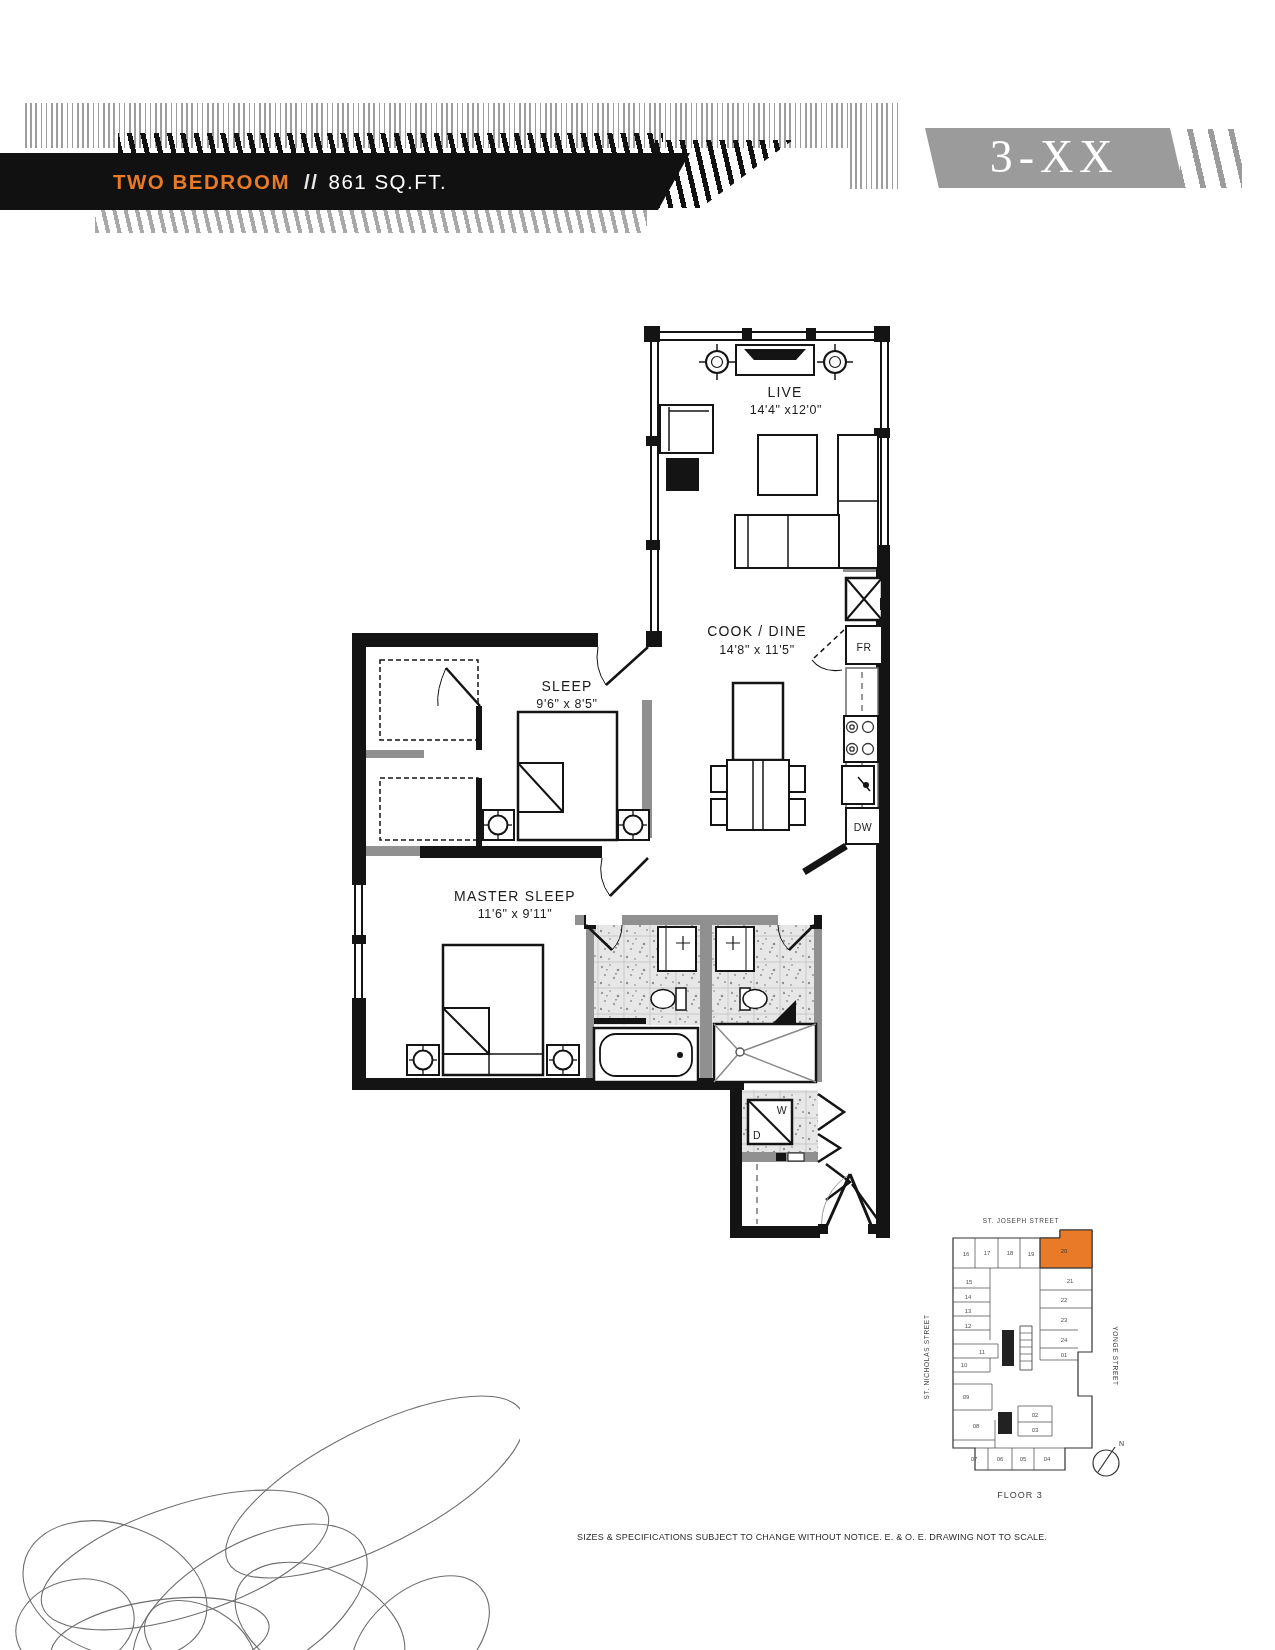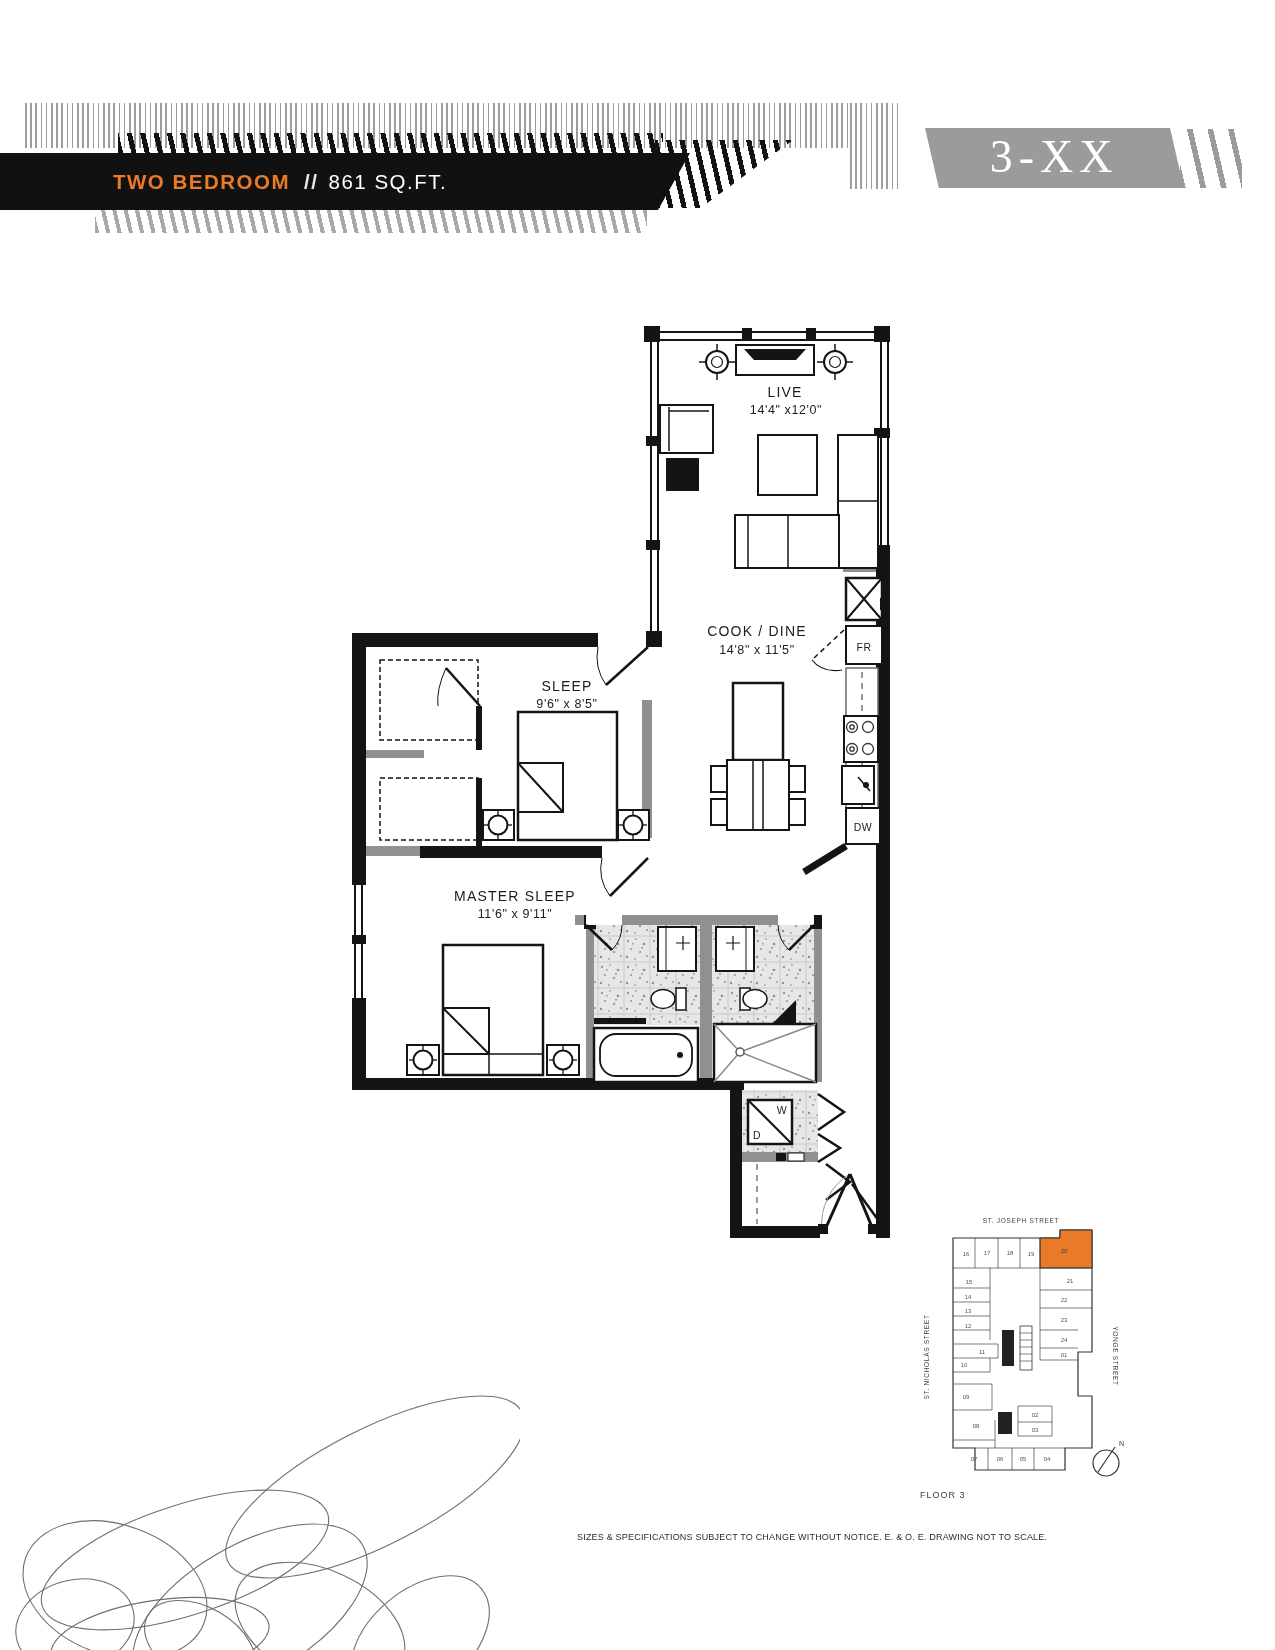--- a/index.html
+++ b/index.html
@@ -26,21 +26,21 @@
   #banner .sep{color:#e8e8e8;margin:0 10px 0 14px;font-weight:700;}
   #banner .area{color:#fff;font-weight:400;}
 
   #unit-tag{left:925px;top:128px;width:245px;height:60px;background:var(--tag-gray);
             transform:skewX(13deg);transform-origin:0 0;}
   #unit-tag span{display:block;transform:skewX(-13deg);text-align:center;line-height:58px;
             font-family:"Liberation Serif",serif;font-size:46px;letter-spacing:6px;color:#fff;}
   #tag-stripes{left:1180px;top:129px;width:62px;height:59px;
             background:repeating-linear-gradient(77deg,var(--tag-gray) 0 5.5px,transparent 5.5px 20px);}
 
-  #floor-label{left:920px;top:1490px;width:200px;text-align:left;font-size:9px;
+  #floor-label{left:920px;top:1490px;width:200px;text-align:center;font-size:9px;
             letter-spacing:1px;color:#3c3c3c;}
   #disclaimer{left:577px;top:1532px;width:600px;font-size:9px;
             letter-spacing:0.2px;color:#2b2b2b;}
 
   svg text{font-family:"Liberation Sans",sans-serif;}
   .roomname{font-size:14px;letter-spacing:1.2px;fill:#1c1c1c;}
   .roomdim{font-size:12.5px;letter-spacing:0.6px;fill:#1c1c1c;}
   .appl{font-size:10.5px;letter-spacing:0.5px;fill:#1c1c1c;}
   .kp-num{font-size:6px;fill:#555;}
   .kp-street{font-size:6.5px;letter-spacing:0.7px;fill:#444;}

